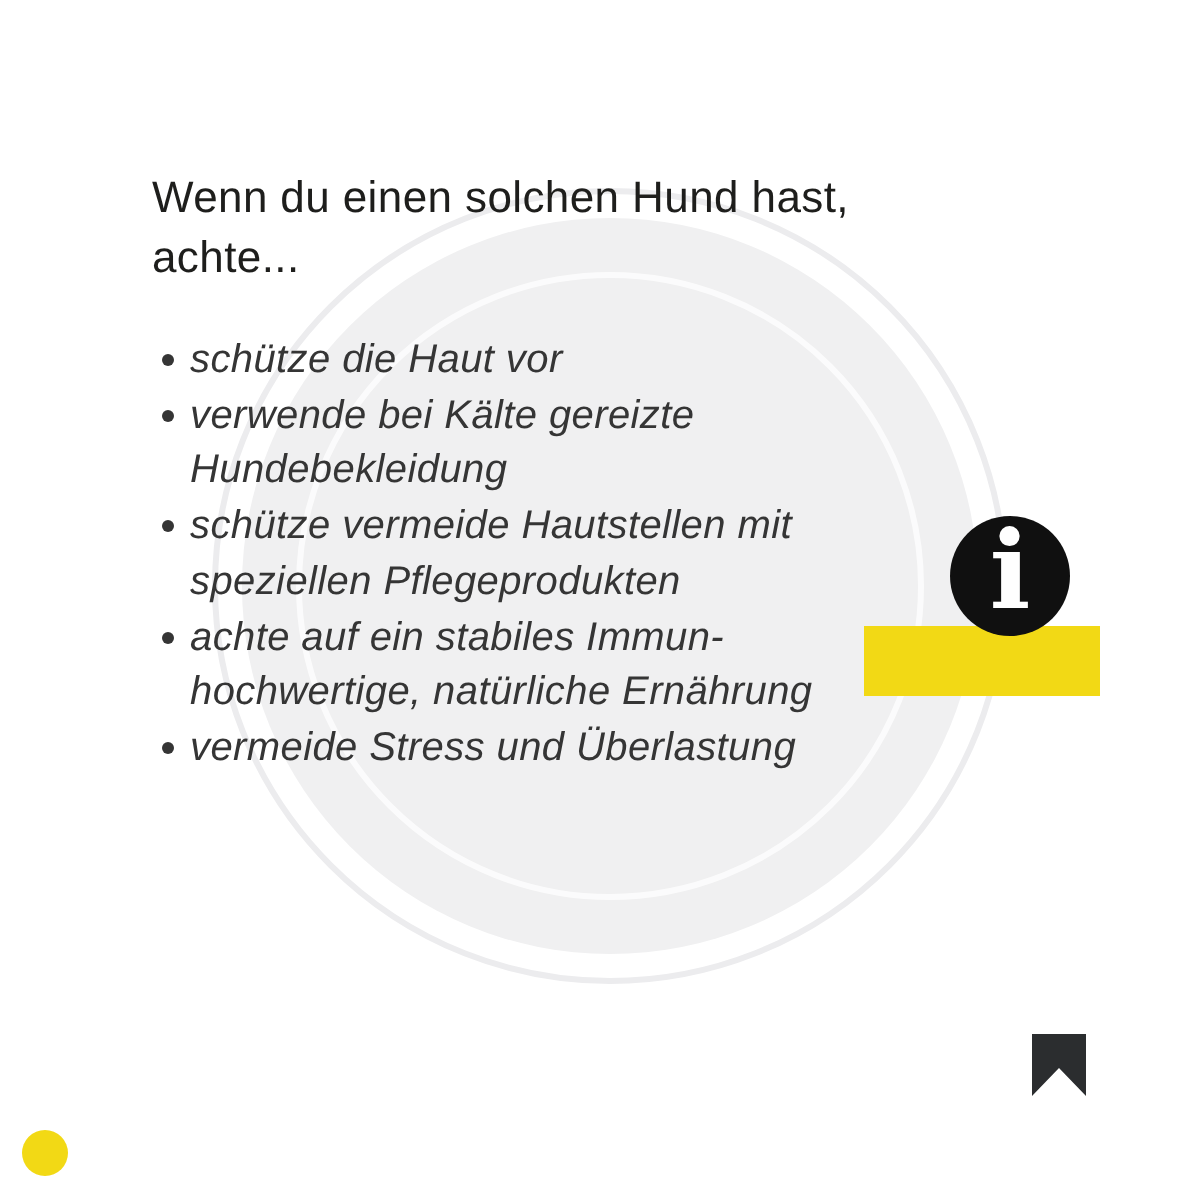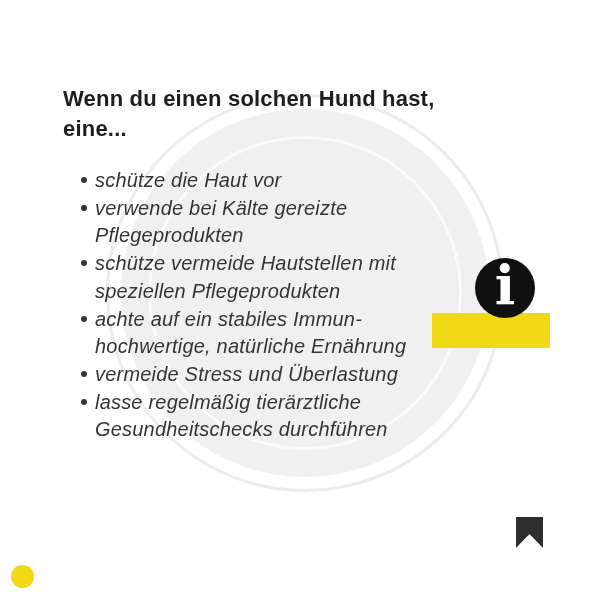--- a/index.html
+++ b/index.html
@@ -38,23 +38,23 @@
   .bg-ring-inner{
     position:absolute;
     left:148px;top:136px;
     width:314px;height:314px;
     border-radius:50%;
     border:3px solid rgba(255,255,255,0.75);
   }
   
   .title{
     position:absolute;
-    left:63px;top:84px;
+    left:76px;top:84px;
     font-size:22px;
-    font-weight:bold;
+    font-weight:normal;
     line-height:30px;
     letter-spacing:0.2px;
     color:var(--title-text);
     z-index:3;
   }
   
   .list{
     position:absolute;
     left:63px;top:167px;
     z-index:3;
@@ -125,52 +125,47 @@
 <body>
 
 <div class="canvas">
 
   <div class="bg-ring-outer"></div>
   <div class="bg-circle"></div>
   <div class="bg-ring-inner"></div>
 
   <div class="title">
     <div>Wenn du einen solchen Hund hast,</div>
-    <div>eine...</div>
+    <div>achte...</div>
   </div>
 
   <div class="list">
     <div class="item">
       <span class="dot"></span>
       <div>schütze die Haut vor</div>
     </div>
     <div class="item">
       <span class="dot"></span>
       <div>verwende bei Kälte gereizte</div>
-      <div>Pflegeprodukten</div>
+      <div>Hundebekleidung</div>
     </div>
     <div class="item">
       <span class="dot"></span>
       <div>schütze vermeide Hautstellen mit</div>
       <div>speziellen Pflegeprodukten</div>
     </div>
     <div class="item">
       <span class="dot"></span>
       <div>achte auf ein stabiles Immun-</div>
       <div>hochwertige, natürliche Ernährung</div>
     </div>
     <div class="item">
       <span class="dot"></span>
       <div>vermeide Stress und Überlastung</div>
     </div>
-    <div class="item">
-      <span class="dot"></span>
-      <div>lasse regelmäßig tierärztliche</div>
-      <div>Gesundheitschecks durchführen</div>
-    </div>
   </div>
 
   <div class="accent-bar"></div>
   <div class="info-circle">
     <span class="info-glyph">i</span>
   </div>
 
   <div class="bookmark"></div>
   <div class="accent-dot"></div>
 

